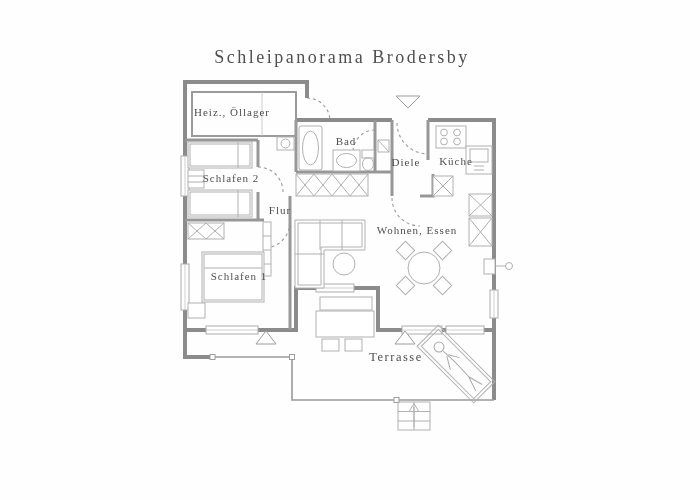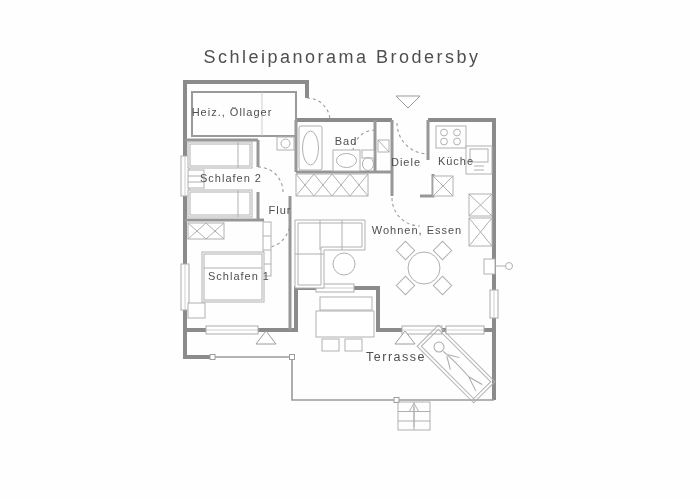--- a/index.html
+++ b/index.html
@@ -1,17 +1,17 @@
 <!DOCTYPE html>
 <html><head>
 <meta charset="utf-8">
 <style>
   html,body{margin:0;padding:0;background:#ffffff;}
   .canvas{position:relative;width:700px;height:500px;background:#fefefe;overflow:hidden;
-          font-family:Liberation Sans, sans-serif;}
+          font-family:Liberation Serif, serif;}
   svg{display:block;}
   text{fill:#4f4f4f;}
   .title{font-size:18px;letter-spacing:2.5px;}
   .room-label{font-size:11px;letter-spacing:1px;}
   .room-label-lg{font-size:12.5px;letter-spacing:1.5px;}
   .wall{stroke:#8b8b8b;stroke-width:4;fill:none;}
   .iwall{stroke:#979797;stroke-width:3;fill:none;}
   .twall{stroke:#9a9a9a;stroke-width:1.6;fill:none;}
   .furn{stroke:#b0b0b0;stroke-width:1;fill:#ffffff;}
   .furnl{stroke:#b0b0b0;stroke-width:1;fill:none;}

